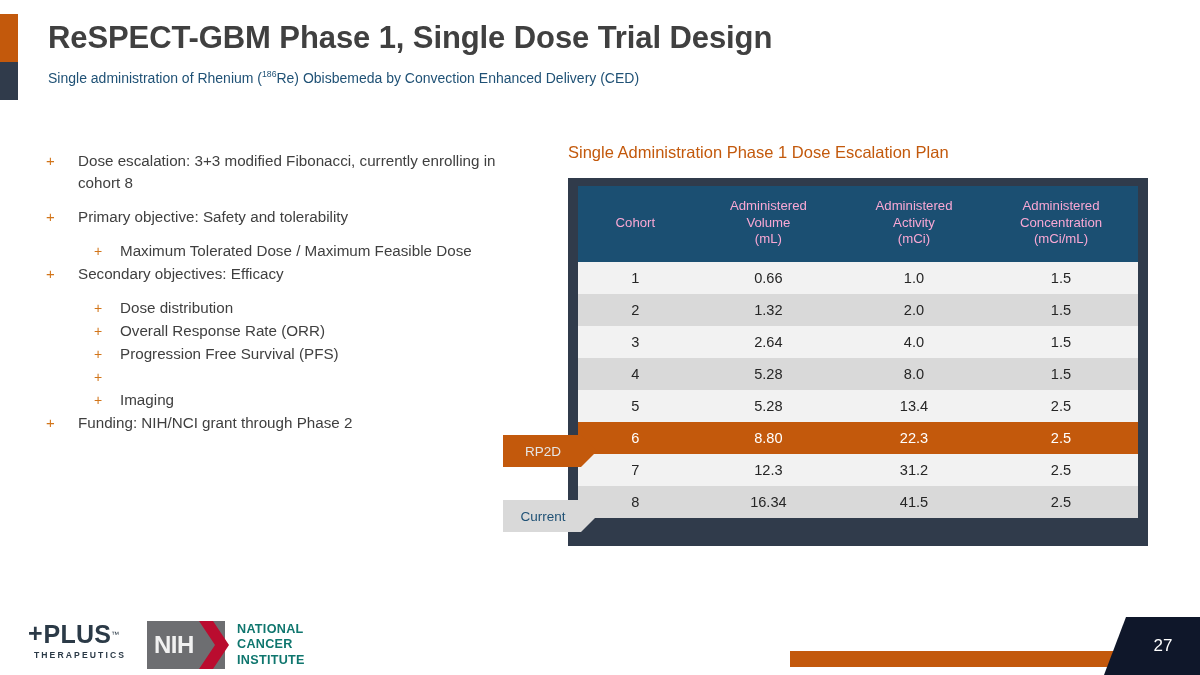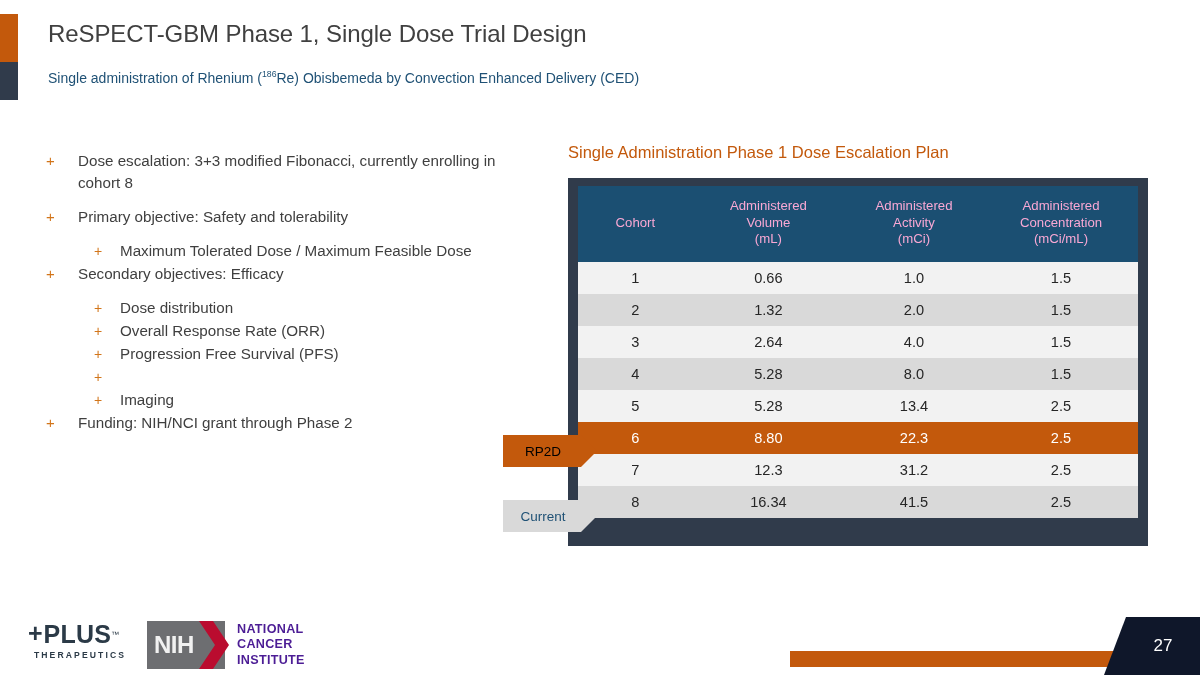--- a/index.html
+++ b/index.html
@@ -23,22 +23,22 @@
     width: 18px; height: 86px;
   }
   #accent-bar .seg-orange { height: 48px; background: #C3590C; }
   #accent-bar .seg-navy   { height: 38px; background: #303B4B; }
 
   
   #slide-title {
     position: absolute;
     left: 48px; top: 20px;
     width: 1000px;
-    font-size: 24px;
-    font-weight: 400;
+    font-size: 31px;
+    font-weight: 700;
     color: #404040;
     letter-spacing: -0.1px;
     white-space: nowrap;
   }
   #slide-subtitle {
     position: absolute;
     left: 48px; top: 66px;
     width: 730px;
     font-size: 14px;
     line-height: 25px;
@@ -152,21 +152,21 @@
   .callout .chev {
     width: 0; height: 0;
     border-top: 16px solid transparent;
     border-bottom: 16px solid transparent;
   }
   #callout-rp2d {
     left: 503px; top: 435px;
   }
   #callout-rp2d .cbody {
     background: #C3590C;
-    color: #000000;
+    color: #e5e5e5;
     width: 78px;
   }
   #callout-rp2d .chev { border-left: 16px solid #C3590C; }
 
   #callout-current {
     left: 503px; top: 500px;
   }
   #callout-current .cbody {
     background: #D9D9D9;
     color: #1F5175;
@@ -257,21 +257,21 @@
     letter-spacing: -0.5px;
     line-height: 1;
   }
   #logo-nih .nih-chevron {
     position: absolute;
     left: 52px; top: 0;
     width: 30px; height: 48px;
   }
   #logo-nih .nci-words {
     margin-left: 12px;
-    color: #4c1d95;
+    color: #0f766e;
     font-size: 12.6px;
     font-weight: 700;
     line-height: 15.4px;
     letter-spacing: 0.3px;
   }
 </style>
 </head>
 <body>
 
 <div id="accent-bar">

